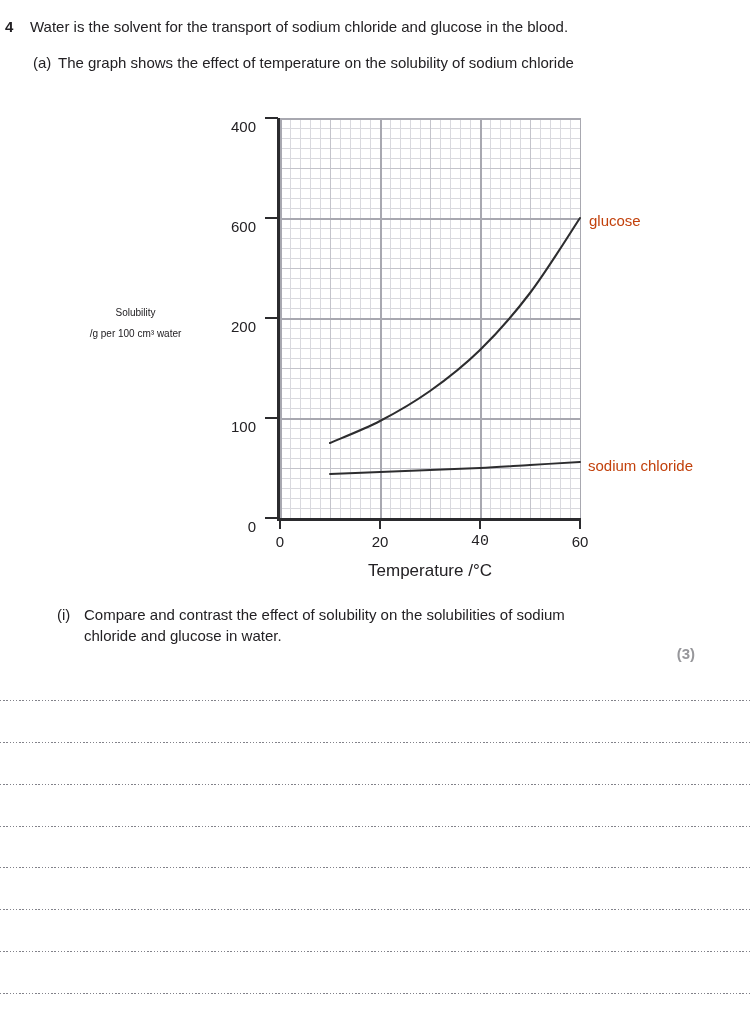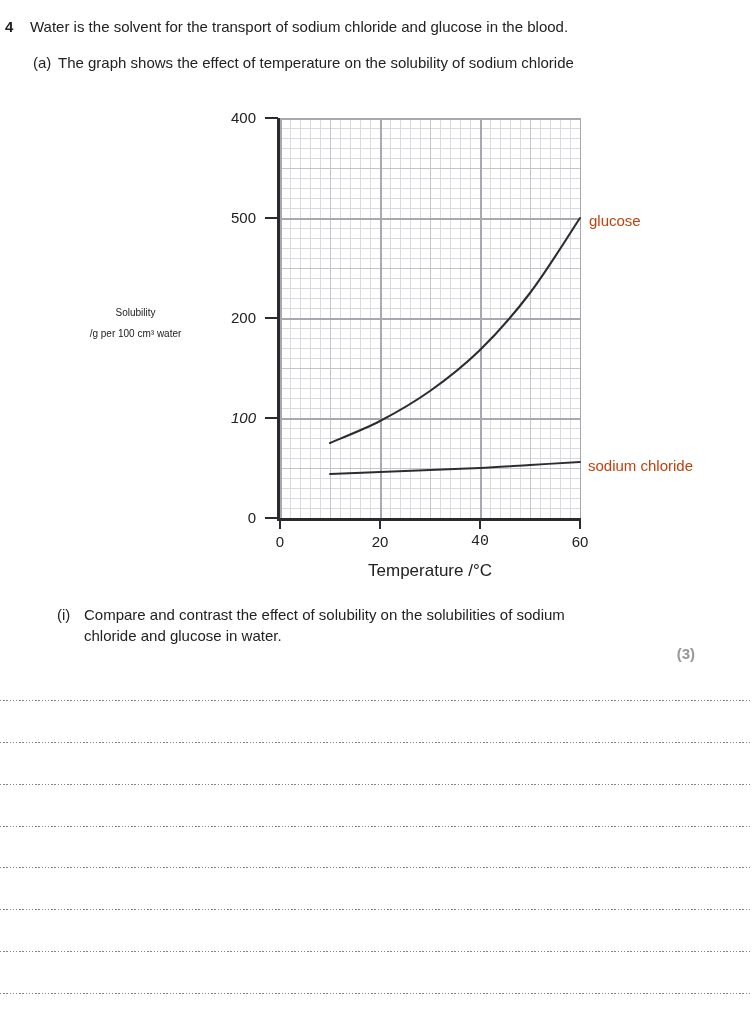--- a/index.html
+++ b/index.html
@@ -24,21 +24,21 @@
     background-clip:padding-box;
     background-image:
       repeating-linear-gradient(to right,  #a8a8b0 0 2px, transparent 2px 100px),
       repeating-linear-gradient(to bottom, #a8a8b0 0 2px, transparent 2px 100px),
       repeating-linear-gradient(to right,  #c4c4cb 0 1px, transparent 1px 50px),
       repeating-linear-gradient(to bottom, #c4c4cb 0 1px, transparent 1px 50px),
       repeating-linear-gradient(to right,  #d9d9de 0 1px, transparent 1px 10px),
       repeating-linear-gradient(to bottom, #d9d9de 0 1px, transparent 1px 10px);
   }
   #curves{position:absolute;left:280px;top:118px;width:301px;height:400px;}
-  .ytick-label{position:absolute;left:204px;width:52px;text-align:right;font-size:15px;color:#232124;}
+  .ytick-label{position:absolute;left:204px;width:52px;text-align:right;font-size:15px;color:#232124;margin-top:9px;}
   .ytick-mark{position:absolute;left:265px;width:13px;height:2px;background:#2b2b2e;}
   .xtick-label{position:absolute;width:44px;text-align:center;font-size:15px;color:#232124;top:533px;}
   .xtick-mark{position:absolute;width:2px;height:8px;background:#2b2b2e;top:521px;}
   .series-label{position:absolute;font-size:15px;color:#c2410c;white-space:nowrap;text-align:center;}
   #y-axis-title{left:38px;width:195px;top:302px;text-align:center;font-size:10px;line-height:21px;}
   #x-axis-title{left:330px;width:200px;top:561px;text-align:center;font-size:17px;}
 
   
   #marks{left:600px;top:645px;width:95px;text-align:right;font-size:15px;font-weight:bold;color:#97979b;}
 
@@ -66,25 +66,25 @@
     <div id="plot"></div>
 
     <svg id="curves" viewBox="0 0 301 400">
       <path id="curve-glucose" fill="none" stroke="#2d2d2f" stroke-width="2.1" stroke-linecap="round" d="M50,325C58.3,321.3,83.3,311.7,100,303C116.7,294.3,133.3,284.8,150,273C166.7,261.2,183.3,248.3,200,232C216.7,215.7,233.3,197.0,250,175C266.7,153.0,291.7,112.5,300,100"></path>
       <path id="curve-nacl" fill="none" stroke="#2d2d2f" stroke-width="1.9" stroke-linecap="round" d="M50,356C58.3,355.7,83.3,354.7,100,354C116.7,353.3,133.3,352.7,150,352C166.7,351.3,183.3,350.8,200,350C216.7,349.2,233.3,348.0,250,347C266.7,346.0,291.7,344.5,300,344"></path>
     </svg>
 
     <div id="y-ticks">
         <div class="ytick-label" style="top: 109px;">400</div>
         <div class="ytick-mark" style="top: 117px;"></div>
-        <div class="ytick-label" style="top: 209px;">500</div>
+        <div class="ytick-label" style="top: 209px;">600</div>
         <div class="ytick-mark" style="top: 217px;"></div>
         <div class="ytick-label" style="top: 309px;">200</div>
         <div class="ytick-mark" style="top: 317px;"></div>
-        <div class="ytick-label" style="top: 409px; font-style: italic;">100</div>
+        <div class="ytick-label" style="top: 409px;">100</div>
         <div class="ytick-mark" style="top: 417px;"></div>
         <div class="ytick-label" style="top: 509px;">0</div>
         <div class="ytick-mark" style="top: 517px;"></div>
       </div>
     <div id="x-ticks">
         <div class="xtick-label" style="left: 258px;">0</div>
         <div class="xtick-mark" style="left: 279px;"></div>
         <div class="xtick-label" style="left: 358px;">20</div>
         <div class="xtick-mark" style="left: 379px;"></div>
         <div class="xtick-label" style="left: 458px; font-family: Liberation Mono, monospace;">40</div>

